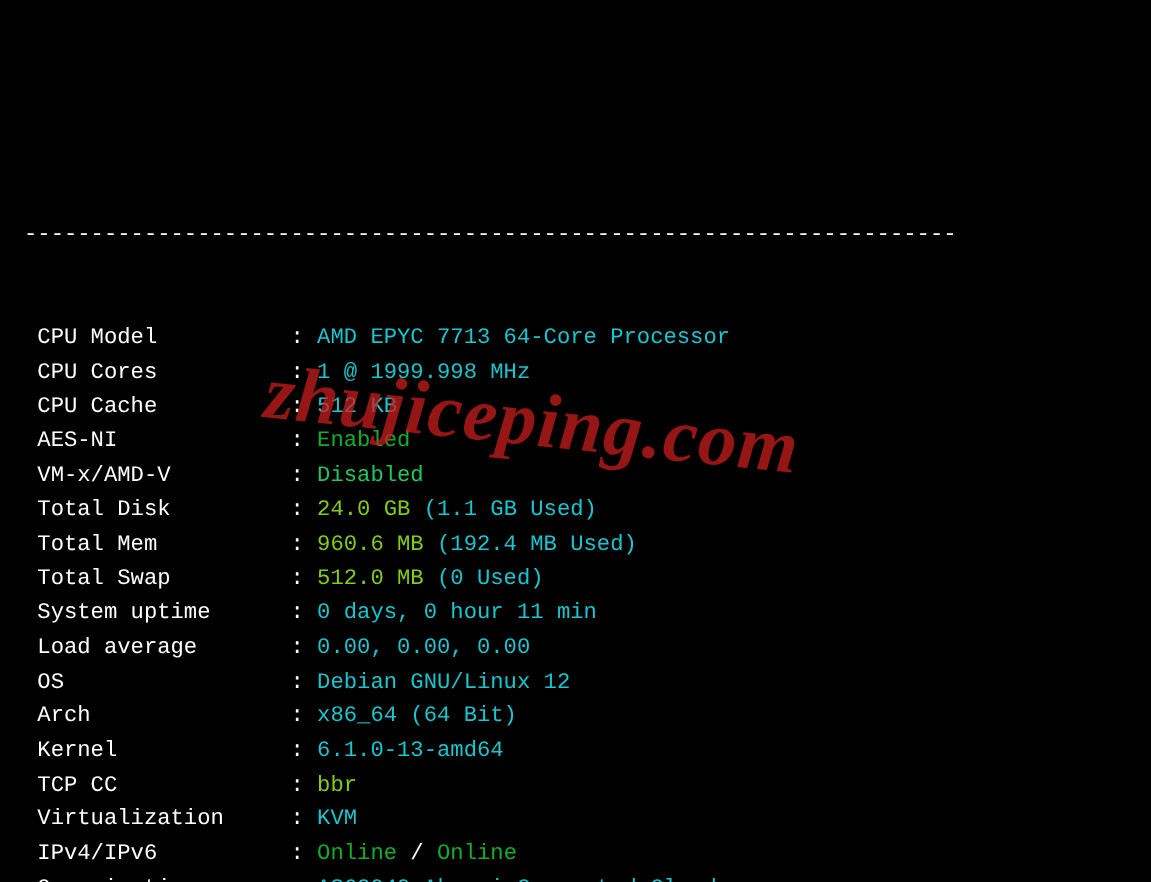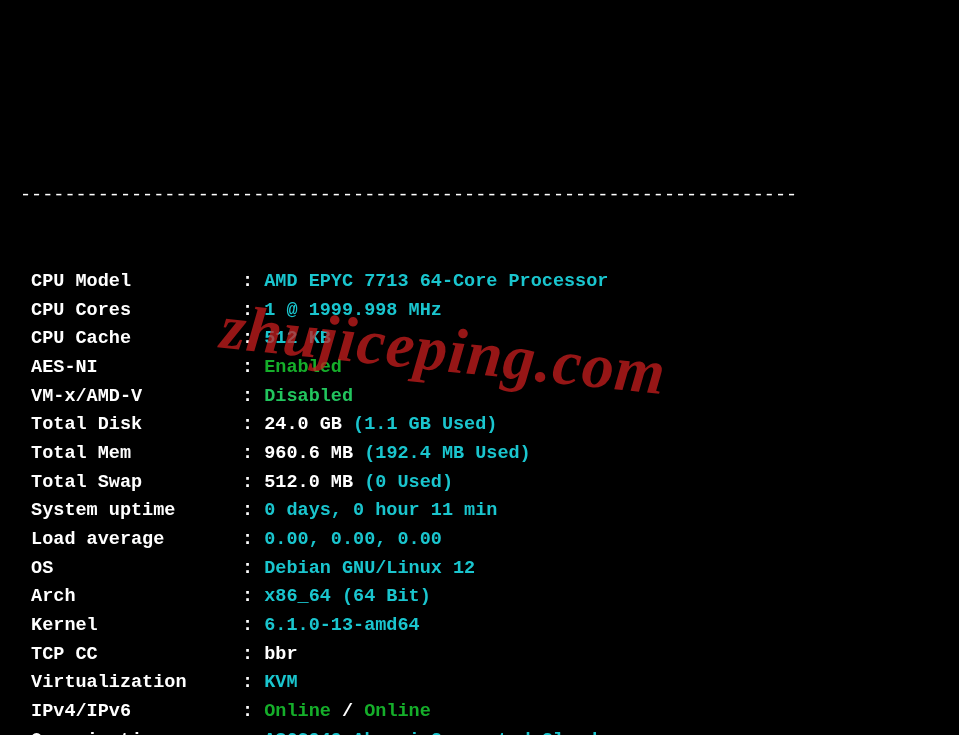--- a/index.html
+++ b/index.html
@@ -17,33 +17,32 @@
       width: 959px;
       position: relative;
       white-space: pre;
     }
     .divider {
       color: #ffffff;
       letter-spacing: 0;
     }
     .row {
       display: block;
-      font-weight: bold;
     }
     .label {
       color: #ffffff;
       display: inline-block;
     }
     .colon {
       color: #ffffff;
     }
     .cyan { color: #1AC5CE; }
     .red { color: #22c55e; }
     .green { color: #15AE2A; }
-    .yellow { color: #ffffff; text-align: center; }
+    .yellow { color: #84cc16; text-align: center; }
     .white { color: #ffffff; }
     .watermark {
       position: absolute;
       top: 300px;
       left: 220px;
       font-family: 'Brush Script MT', cursive;
       font-size: 64px;
       color: rgba(200, 30, 30, 0.75);
       font-style: italic;
       transform: rotate(6deg);

